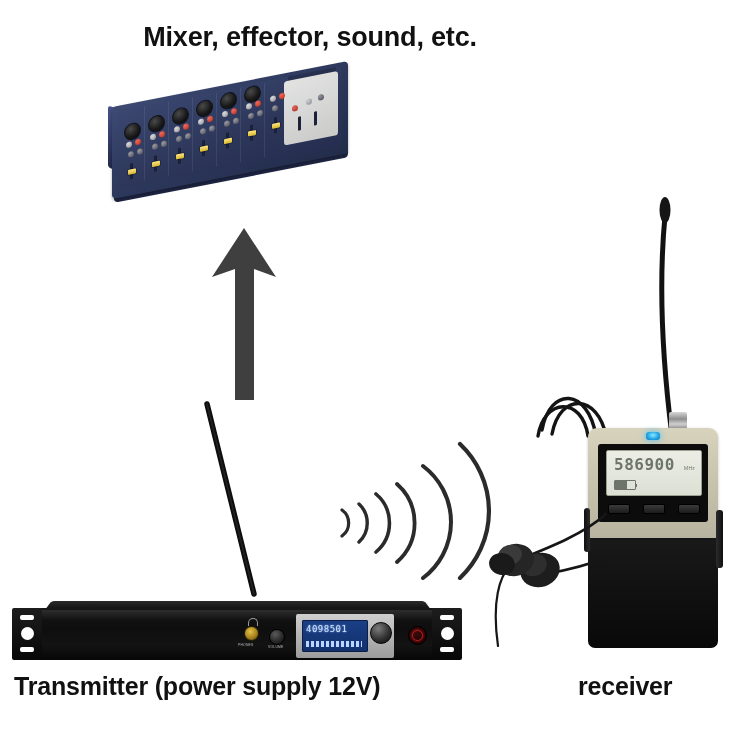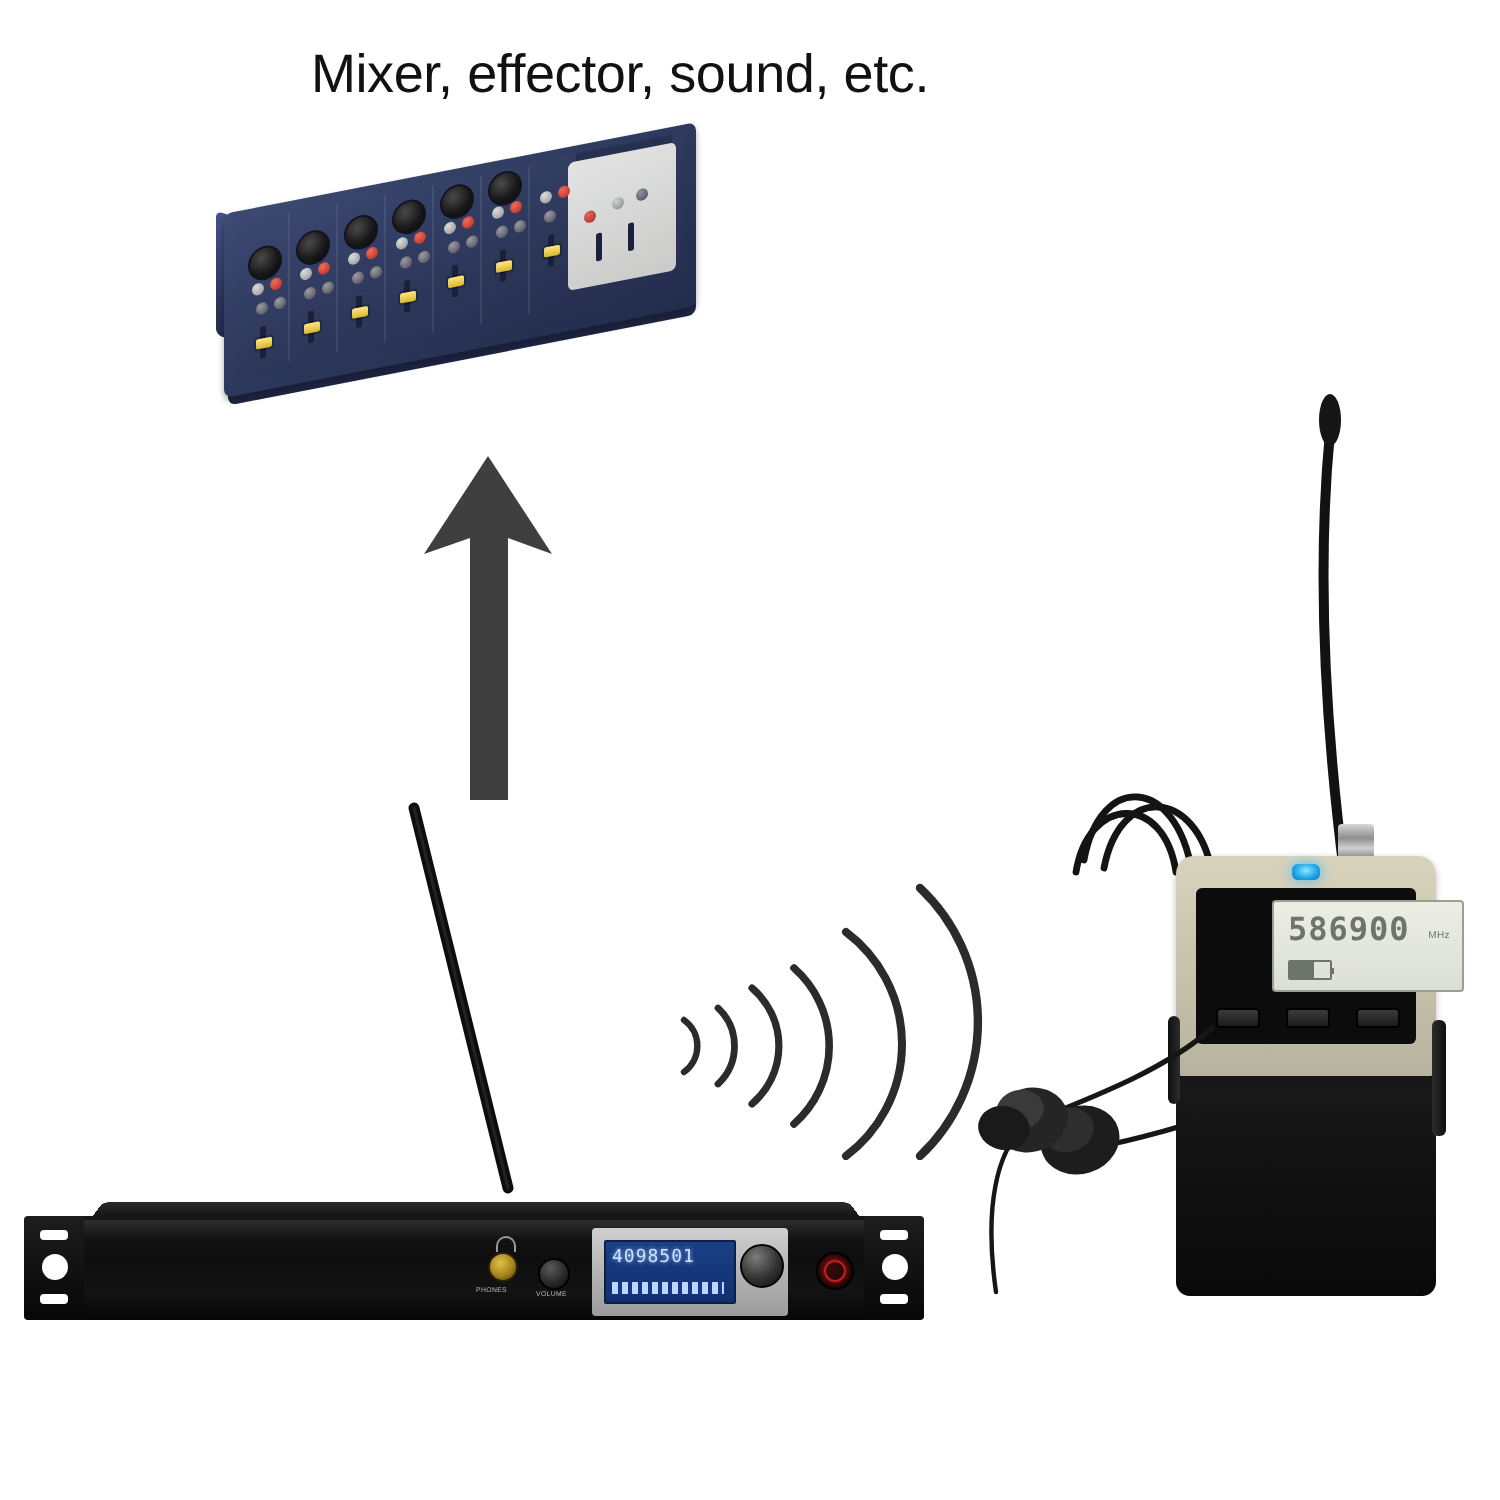--- a/index.html
+++ b/index.html
@@ -8,21 +8,21 @@
     background:#ffffff;
     font-family:"Liberation Sans", sans-serif;
     overflow:hidden;
     position:relative;
   }
   #stage{position:absolute;left:0;top:0;width:750px;height:750px;}
 
   
   .caption{
     position:absolute;
-    font-weight:normal;
+    font-weight:bold;
     color:#111111;
     white-space:nowrap;
     letter-spacing:-0.2px;
   }
   #title-label{
     left:0;top:22px;width:620px;
     text-align:center;
     font-size:27px;
   }
   #transmitter-label{
@@ -227,21 +227,20 @@
   }
   #rx-screenframe{
     left:110px;top:254px;width:110px;height:78px;
     background:#0c0c0c;border-radius:3px;
   }
   #rx-lcd{
     left:118px;top:260px;width:94px;height:44px;
     background:linear-gradient(180deg,#eceee6 0%,#dcdfd4 100%);
     border:1px solid #9aa08f;border-radius:2px;
     overflow:hidden;
-    margin-left:30px;
   }
   #rx-lcd-freq{
     position:absolute;left:7px;top:4px;
     font-family:"DejaVu Sans Mono", monospace;
     font-size:16px;font-weight:bold;color:#6d7469;letter-spacing:.5px;
   }
   #rx-lcd-unit{
     position:absolute;right:6px;top:14px;
     font-size:5px;color:#6d7469;letter-spacing:.2px;
   }
@@ -410,20 +409,21 @@
       <div id="tx-lcd-bar"></div>
     </div>
 
     <div class="tx" id="tx-bigknob"></div>
 
     <div class="tx" id="tx-power">
       <div id="tx-power-ring"></div>
     </div>
   </div>
 
+  <div class="caption" id="transmitter-label">Transmitter (power supply 12V)</div>
 
   <div id="receiver-wrap">
 
     <div class="rx" id="rx-antenna">
       <svg width="80" height="250" viewBox="0 0 80 250">
         <path d="M27 26 Q 18 120 34 246" stroke="#121212" stroke-width="5" fill="none" stroke-linecap="round"></path>
         <ellipse cx="27" cy="20" rx="5.5" ry="13" fill="#151515"></ellipse>
       </svg>
     </div>
     <div class="rx" id="rx-bnc"></div>
@@ -463,14 +463,15 @@
         <path d="M26 54 C 10 66, 4 96, 10 138" stroke="#161616" stroke-width="2.2" fill="none" stroke-linecap="round"></path>
         <ellipse cx="52" cy="62" rx="20" ry="17" transform="rotate(-18 52 62)" fill="#1d1d1d"></ellipse>
         <ellipse cx="46" cy="57" rx="13" ry="11" transform="rotate(-18 46 57)" fill="#2e2e2e"></ellipse>
         <ellipse cx="27" cy="52" rx="19" ry="16" transform="rotate(-14 27 52)" fill="#252525"></ellipse>
         <ellipse cx="22" cy="47" rx="12" ry="10" transform="rotate(-14 22 47)" fill="#3a3a3a"></ellipse>
         <ellipse cx="14" cy="56" rx="13" ry="11" transform="rotate(12 14 56)" fill="#1a1a1a"></ellipse>
       </svg>
     </div>
   </div>
 
+  <div class="caption" id="receiver-label">receiver</div>
 
 </div>
 
 </body></html>

